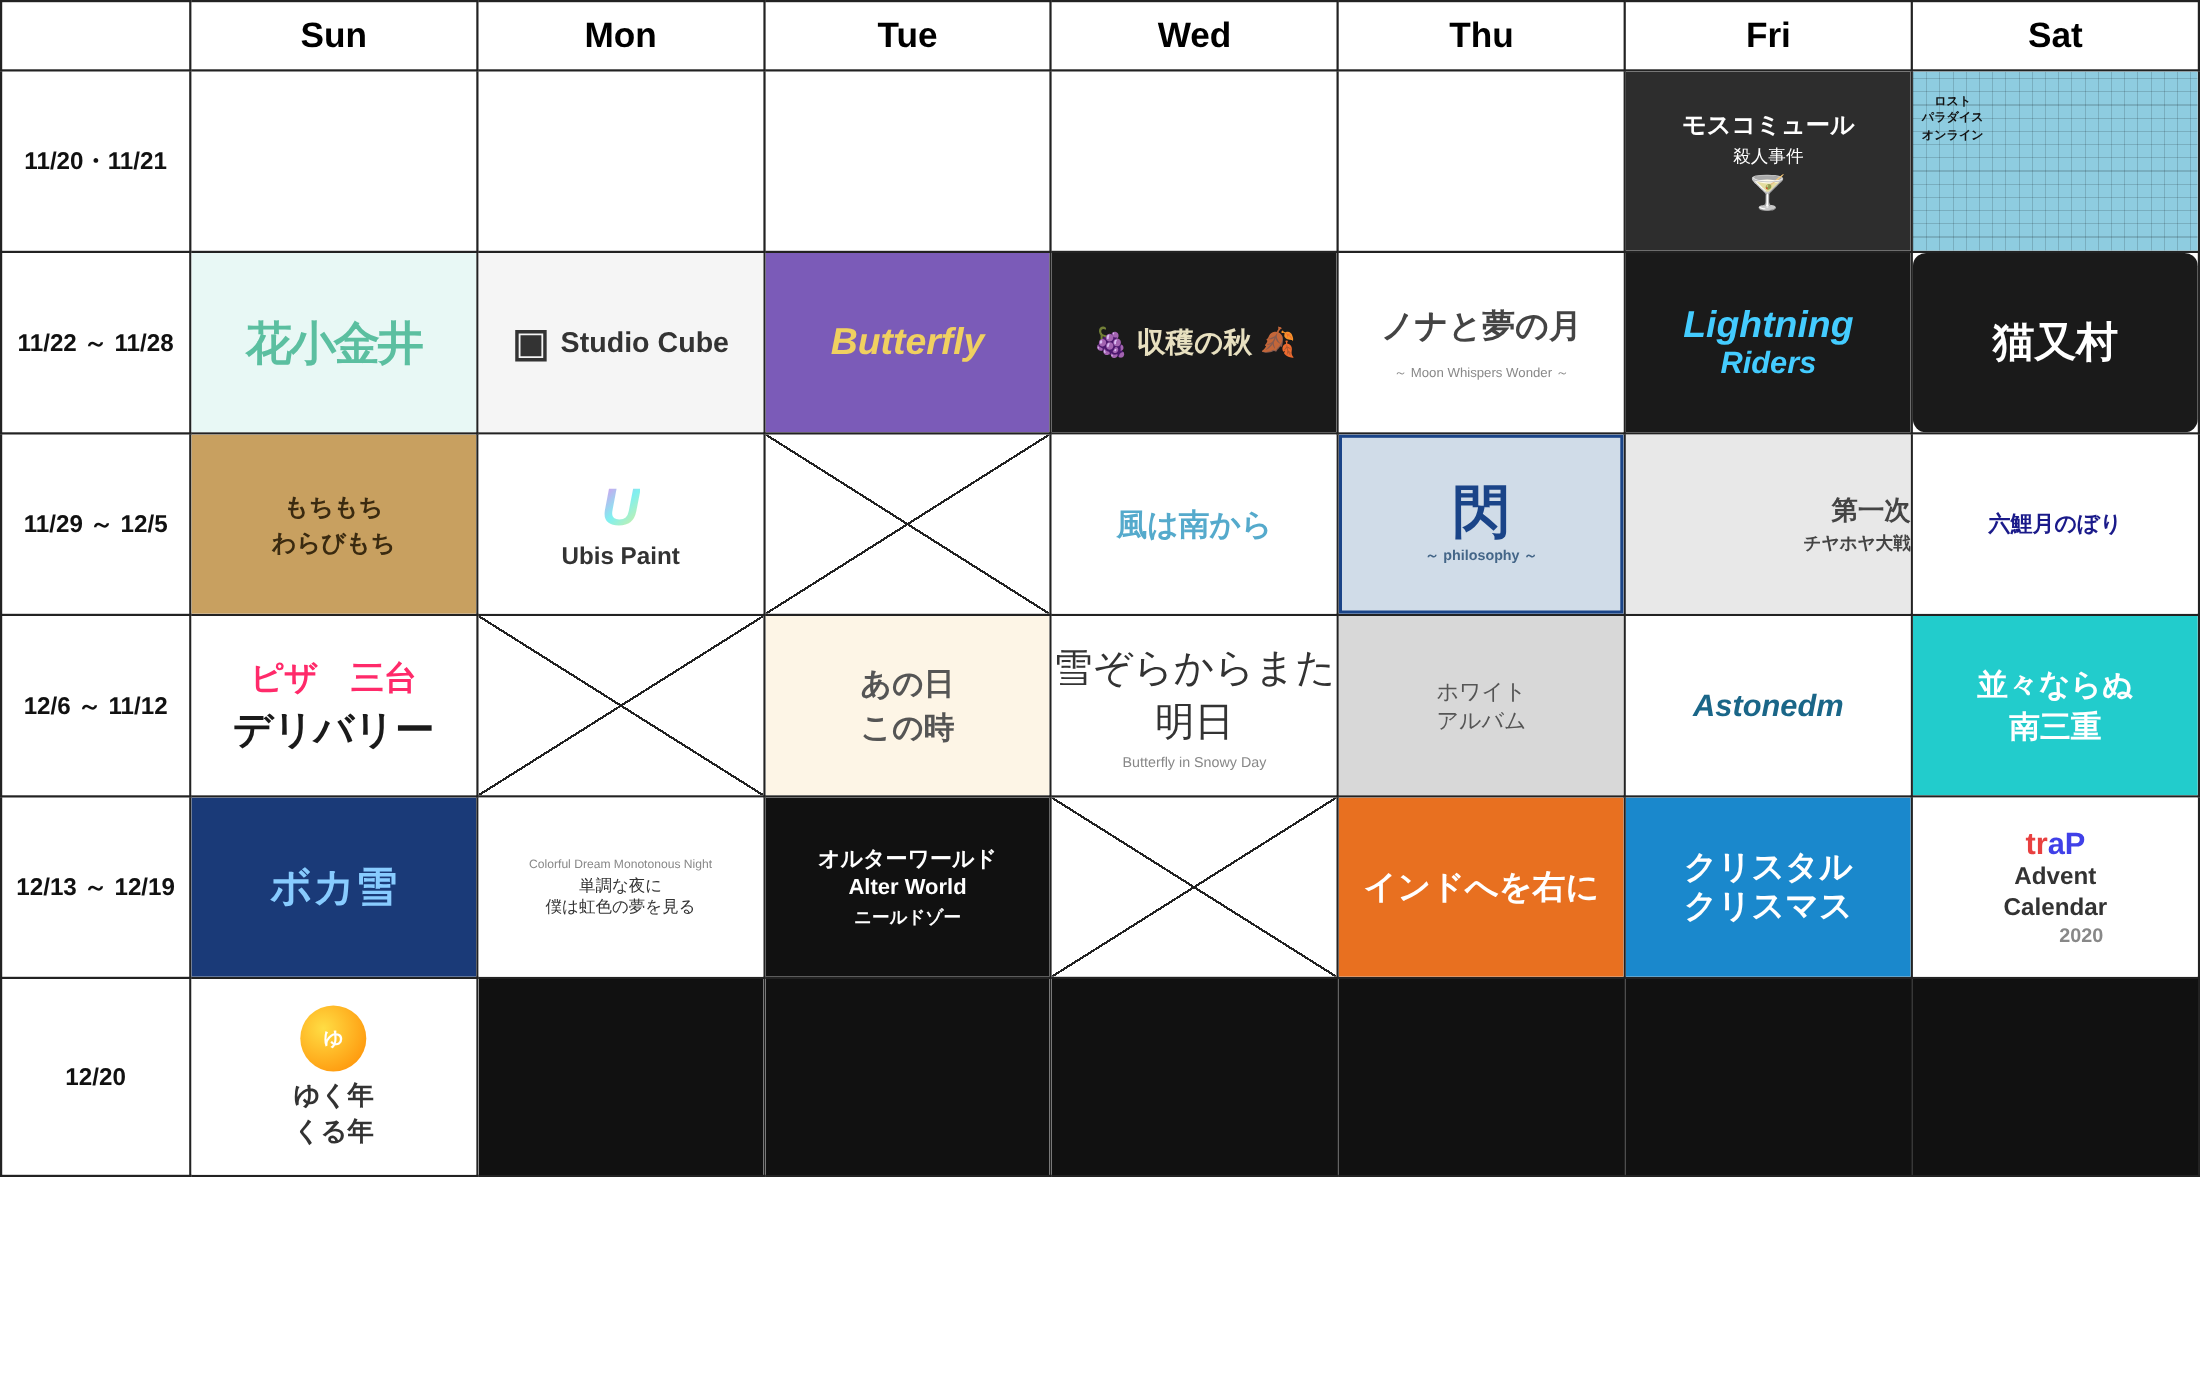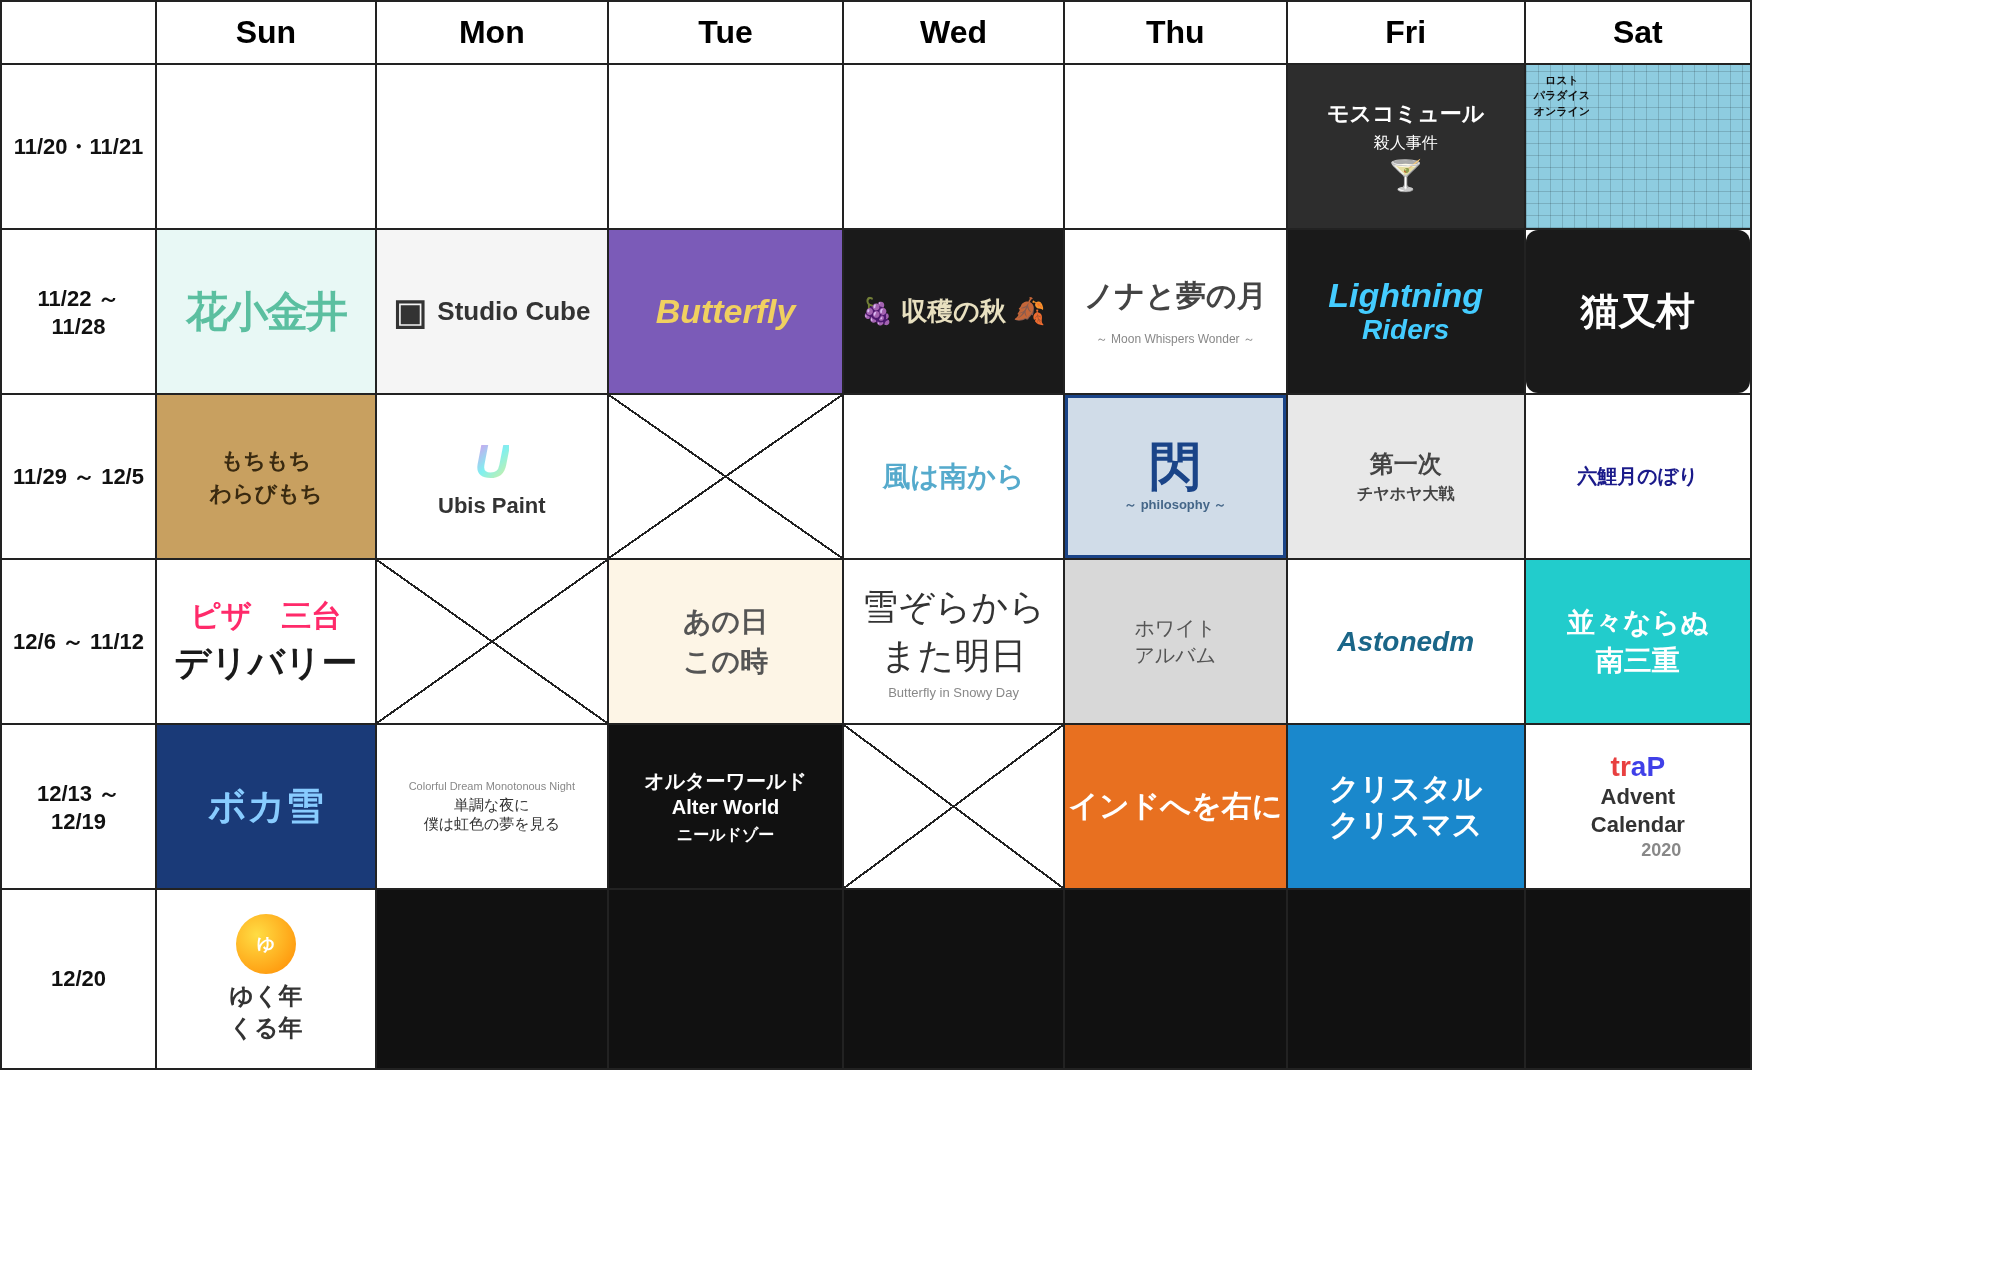--- a/index.html
+++ b/index.html
@@ -3,21 +3,21 @@
   <meta charset="utf-8">
   <style>
     * { margin: 0; padding: 0; box-sizing: border-box; }
     body {
       background: #fff;
       font-family: sans-serif;
       width: 2000px;
       min-height: 1263px;
     }
     .calendar {
-      width: 1752px;
+      width: 2000px;
       border-collapse: collapse;
     }
     .calendar th, .calendar td {
       border: 2px solid #222;
       vertical-align: middle;
       text-align: center;
     }
     .calendar th {
       font-size: 32px;
       font-weight: bold;
@@ -90,21 +90,21 @@
       display: grid;
       place-items: center;
       font-size: 13px;
       color: #000;
       font-weight: bold;
       position: relative;
       overflow: hidden;
     }
     .lost-paradise-text {
       position: absolute;
-      top: 8px; left: 8px;
+      top: 20px; left: 8px;
       font-size: 11px;
       color: #111;
       font-weight: bold;
       line-height: 1.4;
     }
     .lp-grid {
       width: 100%; height: 100%;
       background:
         repeating-linear-gradient(0deg, rgba(0,0,0,0.15) 0, rgba(0,0,0,0.15) 1px, transparent 1px, transparent 12px),
         repeating-linear-gradient(90deg, rgba(0,0,0,0.15) 0, rgba(0,0,0,0.15) 1px, transparent 1px, transparent 12px);
@@ -202,20 +202,21 @@
       font-size: 28px;
       font-weight: bold;
     }
     .daiichisei {
       background: #e8e8e8;
       color: #444;
       font-size: 24px;
       font-weight: bold;
       flex-direction: column;
       gap: 4px;
+      align-items: flex-end;
     }
     .rokurigatsuki {
       background: #fff;
       color: #1a1a8a;
       font-size: 22px;
       font-weight: bold;
       flex-direction: column;
     }
 
     

